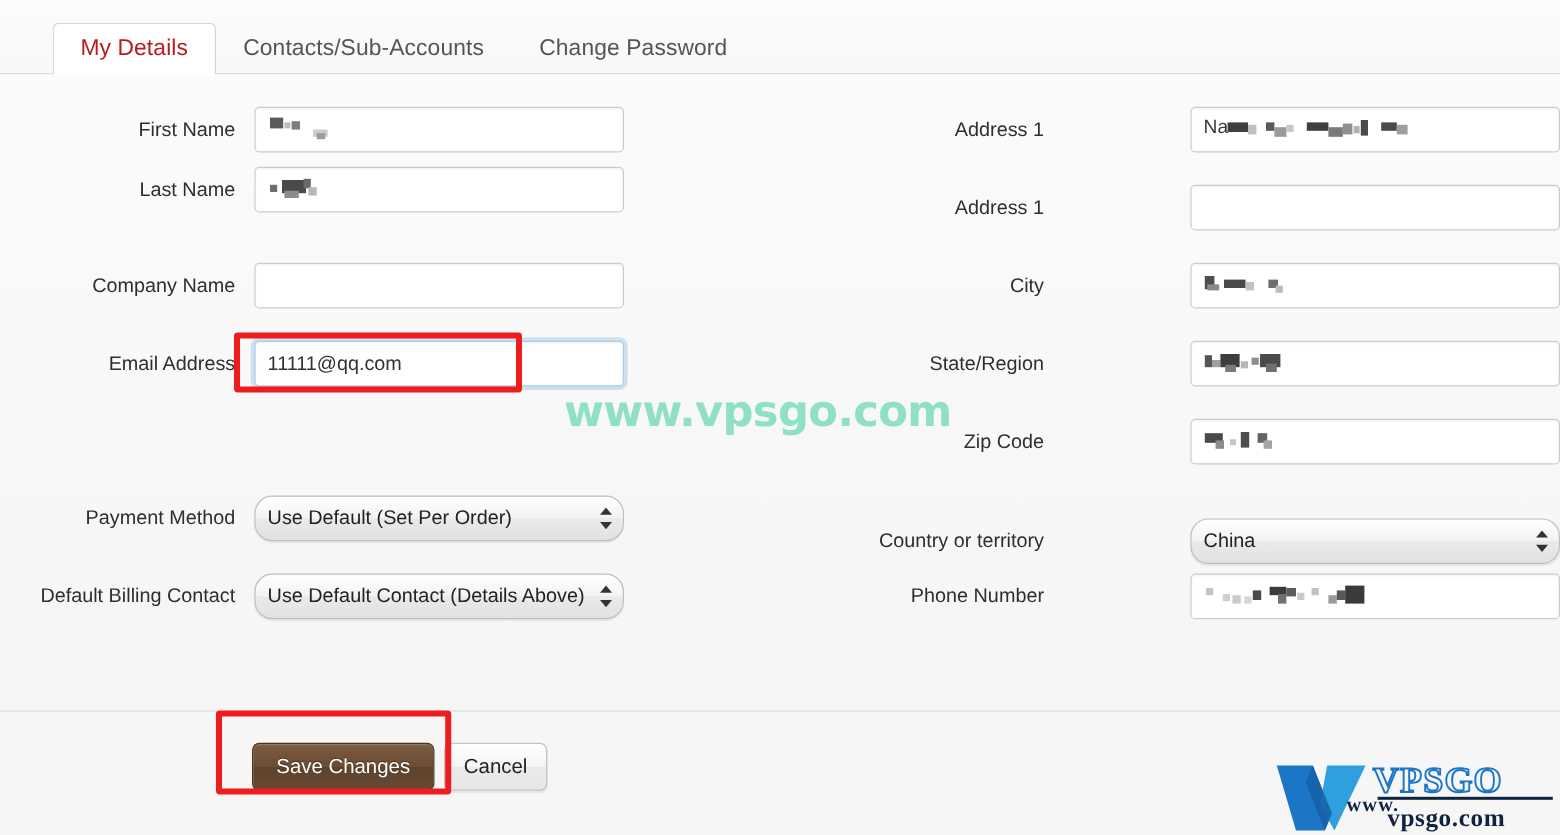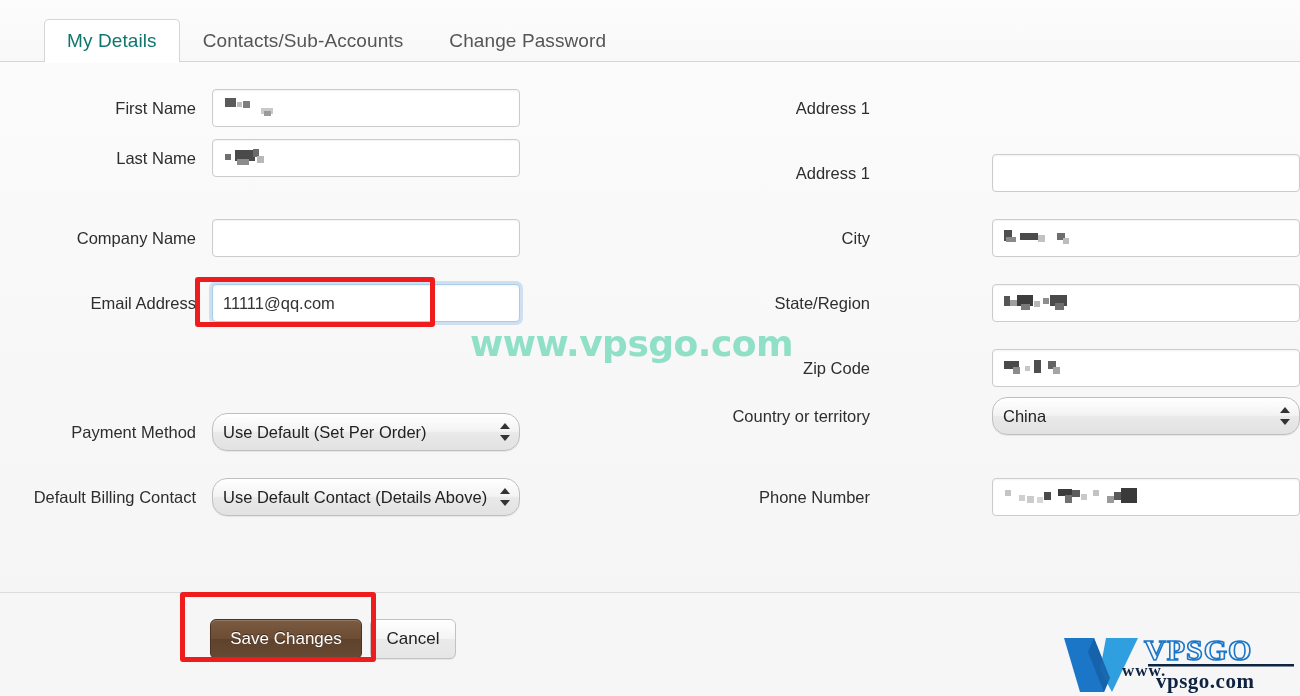--- a/index.html
+++ b/index.html
@@ -41,21 +41,21 @@
     white-space: nowrap;
     background: transparent;
     border: 1px solid transparent;
     border-bottom: none;
     border-radius: 5px 5px 0 0;
     top: 1px;
   }
   .tab.active {
     background: #ffffff;
     border-color: #d6d6d6;
-    color: #0f766e;
+    color: #b91c1c;
     z-index: 3;
   }
   .tab.active::after {
     content: "";
     position: absolute;
     left: 0; right: 0; bottom: -1px;
     height: 2px;
     background: #ffffff;
   }
 
@@ -320,20 +320,41 @@
             </span>
         </div>
       </div>
     </div>
   </div>
 
   <div class="col col-right">
 
     <div class="frow" style="top:27px">
       <div class="flabel">Address 1</div>
+      <div class="fcontrol">
+        <div class="inp">
+          <div class="mosaic">
+            <span style="left:0px;  top:2px;  width:17px; height:14px; background:transparent;
+                         color:#3a3a3a; font-size:16px; line-height:14px;
+                         font-family:'Liberation Sans',sans-serif;">Na</span>
+            <span style="left:20px; top:4px;  width:17px; height:8px;  background:#3f3f3f"></span>
+            <span style="left:37px; top:6px;  width:7px;  height:8px;  background:#c0c0c0"></span>
+            <span style="left:52px; top:4px;  width:7px;  height:7px;  background:#595959"></span>
+            <span style="left:59px; top:8px;  width:10px; height:8px;  background:#9a9a9a"></span>
+            <span style="left:69px; top:6px;  width:6px;  height:6px;  background:#c8c8c8"></span>
+            <span style="left:86px; top:4px;  width:18px; height:7px;  background:#3f3f3f"></span>
+            <span style="left:104px;top:8px;  width:12px; height:8px;  background:#7a7a7a"></span>
+            <span style="left:116px;top:5px;  width:8px;  height:9px;  background:#8f8f8f"></span>
+            <span style="left:125px;top:7px;  width:5px;  height:6px;  background:#b2b2b2"></span>
+            <span style="left:131px;top:2px;  width:6px;  height:13px; background:#4b4b4b"></span>
+            <span style="left:148px;top:4px;  width:13px; height:7px;  background:#4a4a4a"></span>
+            <span style="left:161px;top:6px;  width:9px;  height:8px;  background:#9f9f9f"></span>
+          </div>
+        </div>
+      </div>
     </div>
 
     <div class="frow" style="top:92px">
       <div class="flabel">Address 1</div>
       <div class="fcontrol">
         <div class="inp"></div>
       </div>
     </div>
 
     <div class="frow" style="top:157px">
@@ -379,21 +400,21 @@
             <span style="left:10px; top:9px;  width:7px;  height:7px;  background:#8c8c8c"></span>
             <span style="left:22px; top:8px;  width:5px;  height:5px;  background:#c6c6c6"></span>
             <span style="left:31px; top:2px;  width:7px;  height:13px; background:#4f4f4f"></span>
             <span style="left:45px; top:3px;  width:8px;  height:8px;  background:#636363"></span>
             <span style="left:50px; top:9px;  width:7px;  height:7px;  background:#a5a5a5"></span>
           </div>
         </div>
       </div>
     </div>
 
-    <div class="frow" style="top:335px">
+    <div class="frow" style="top:370px">
       <div class="flabel">Country or territory</div>
       <div class="fcontrol">
         <div class="sel">
           <span class="seltext">China</span>
           <span class="arrows">
               <i class="up"></i>
               <i class="down"></i>
             </span>
         </div>
       </div>

